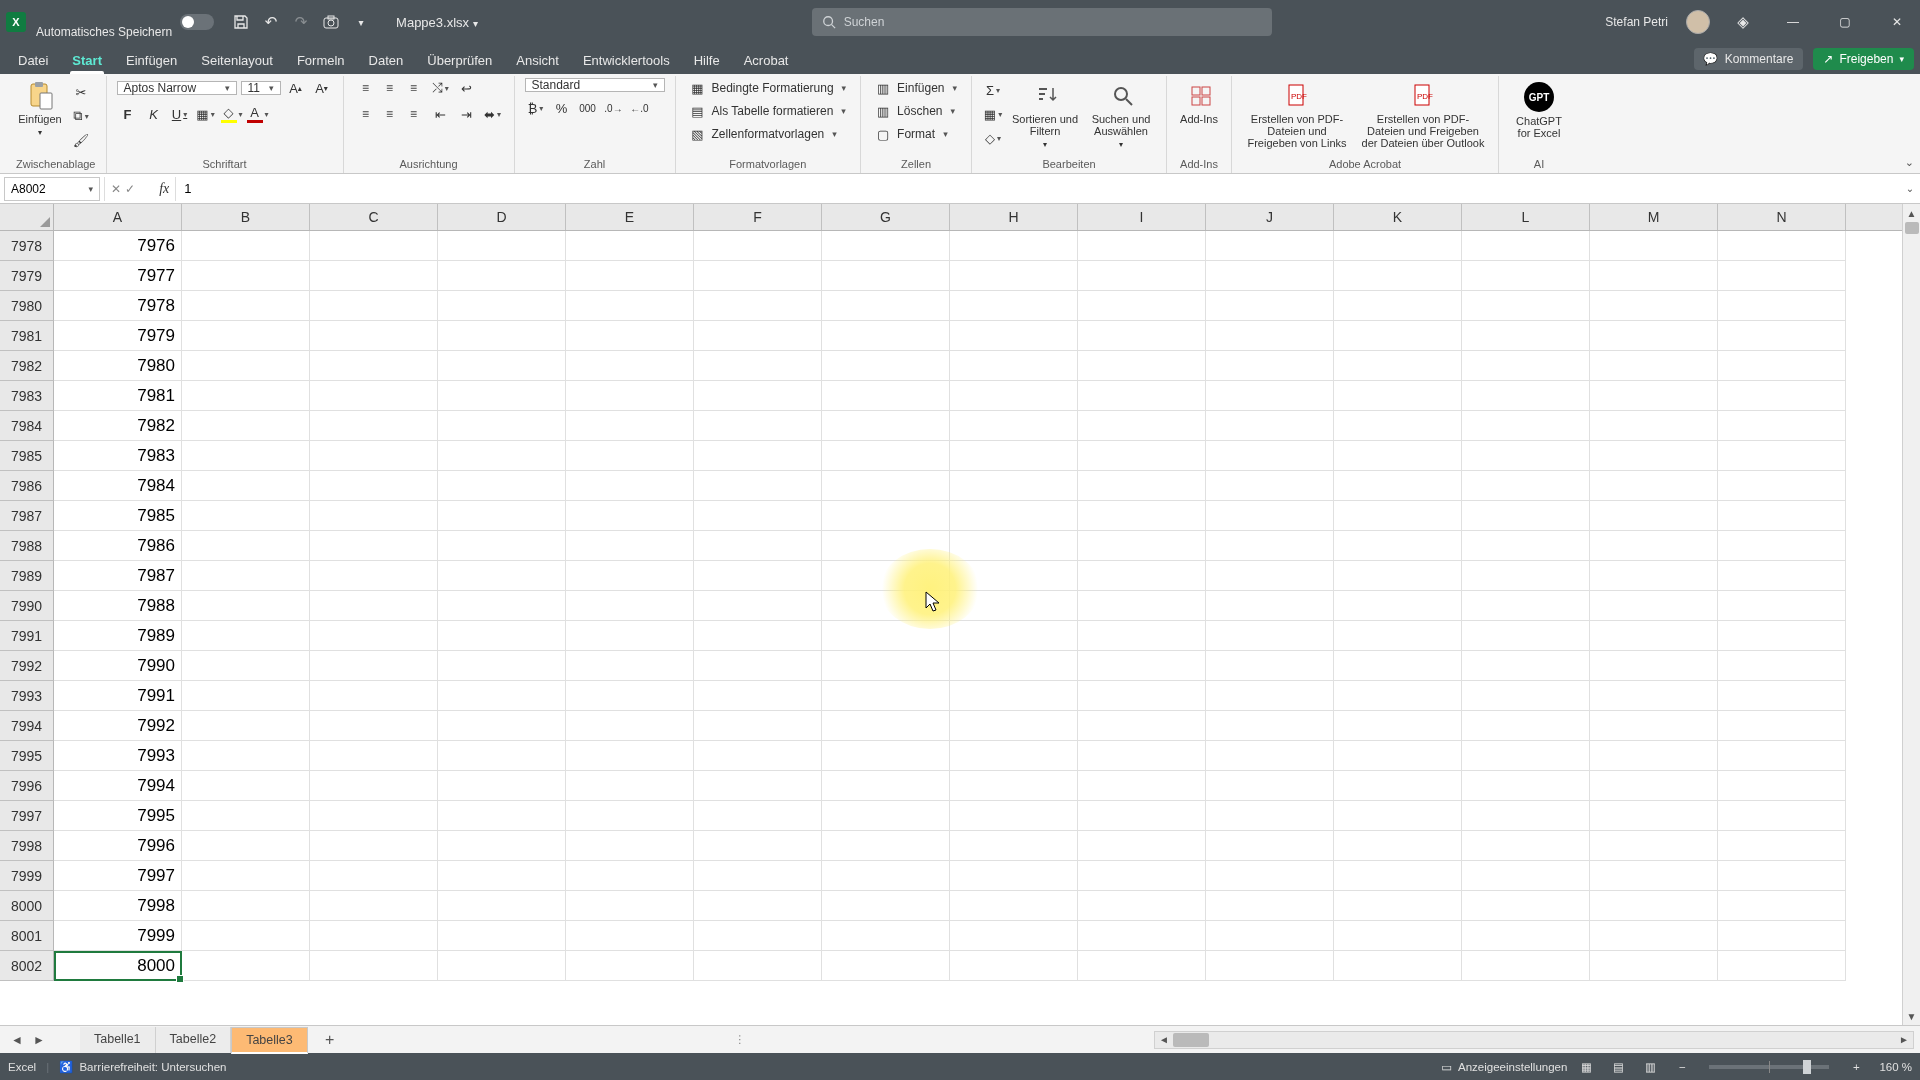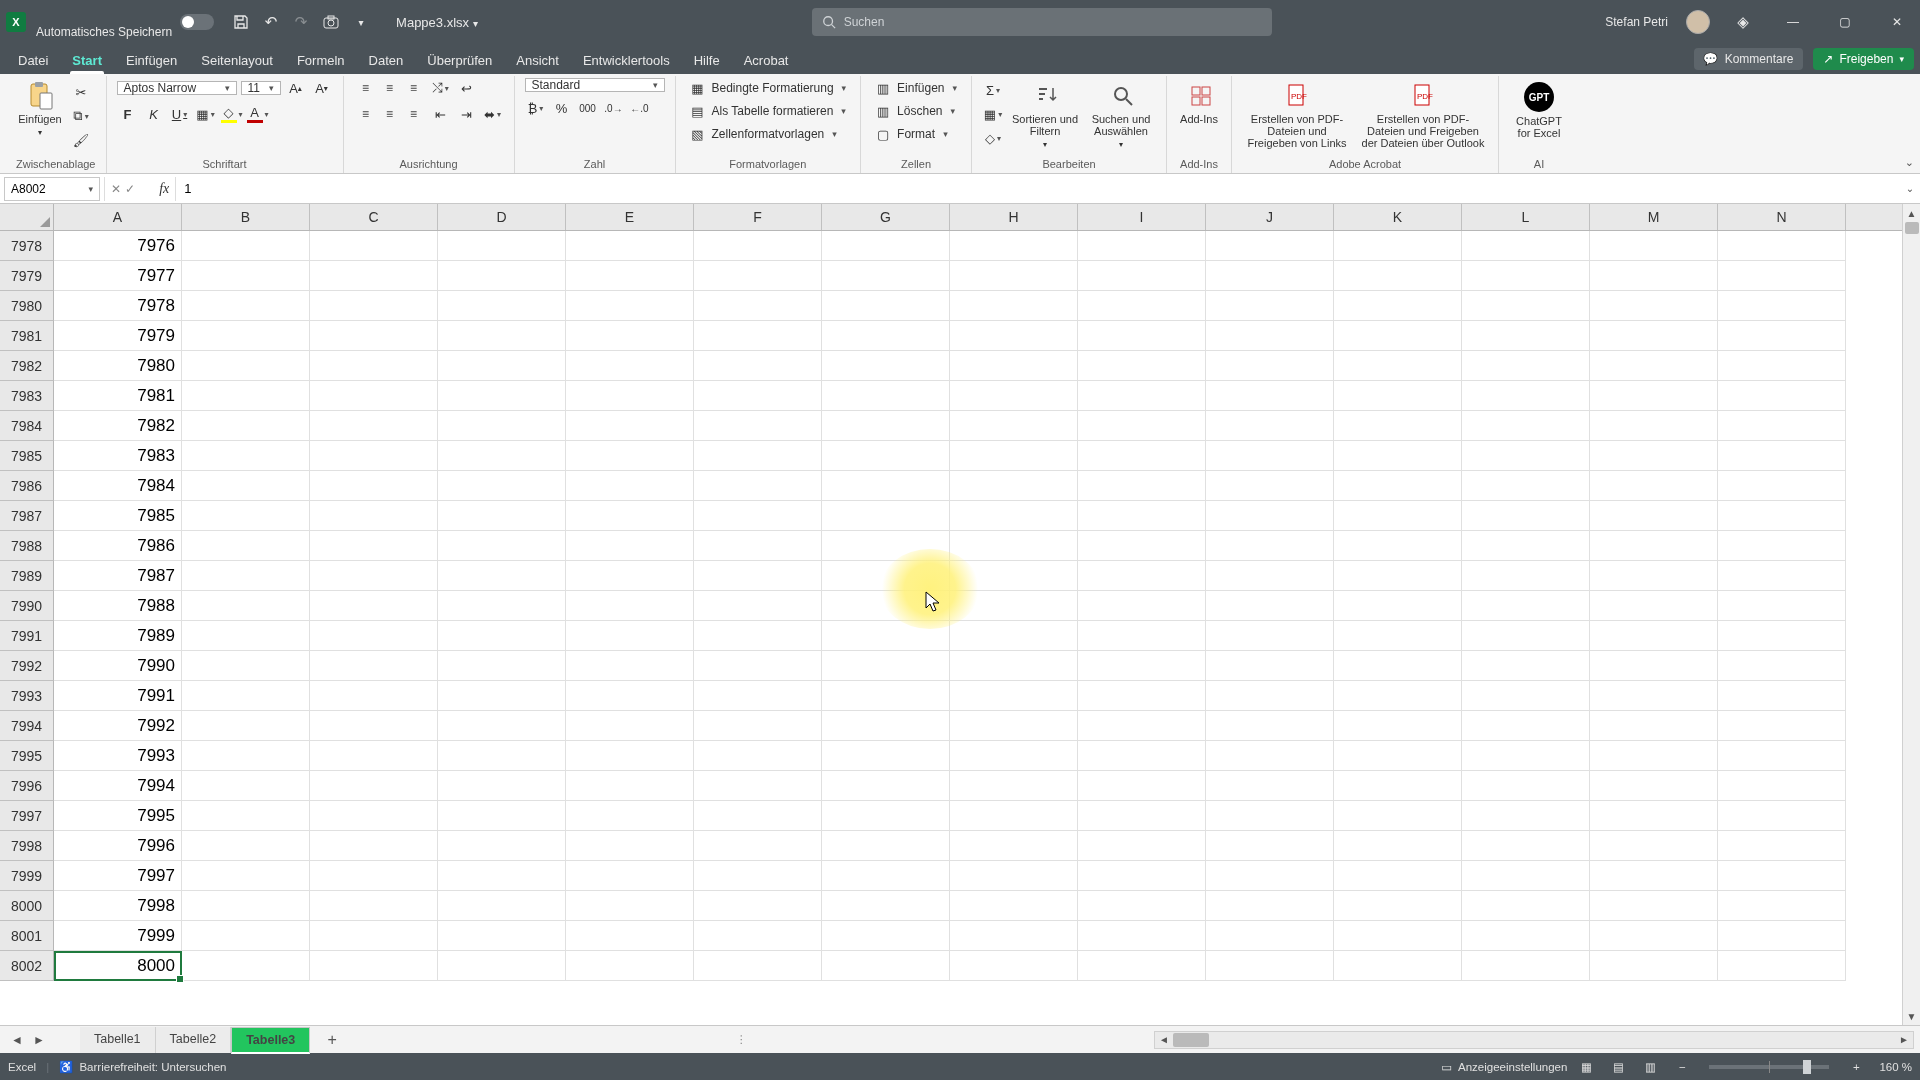--- a/index.html
+++ b/index.html
@@ -89,21 +89,21 @@
 
 
 .hl-spot { position: absolute; width: 100px; height: 80px; border-radius: 50%; background: radial-gradient(circle, rgba(255,241,120,.95) 0%, rgba(255,241,120,.85) 40%, rgba(255,241,120,0) 75%); pointer-events: none; }
 .cursor-img { position: absolute; font-size: 22px; color: #000; transform: translate(-2px,-2px); }
 .cursor-img svg { width: 20px; height: 24px; }
 
 
 .sheet-bar { height: 28px; background: #f3f3f3; border-top: 1px solid #c8c8c8; display: flex; align-items: center; padding: 0 6px; position: relative; }
 .sheet-nav-btn { width: 22px; height: 20px; display: flex; align-items: center; justify-content: center; cursor: pointer; color: #555; }
 .sheet-tab { padding: 5px 14px; font-size: 12.5px; cursor: pointer; color: #444; border-right: 1px solid #d0d0d0; background: #ececec; position: relative; }
-.sheet-tab.active { background: #22c55e; border-top: 1px solid #c8c8c8; border-left: 1px solid #c8c8c8; border-right: 1px solid #c8c8c8; border-bottom: 2px solid #fff; margin-bottom: -1px; font-weight: 700; }
+.sheet-tab.active { background: #fdba74; border-top: 1px solid #c8c8c8; border-left: 1px solid #c8c8c8; border-right: 1px solid #c8c8c8; border-bottom: 2px solid #fff; margin-bottom: -1px; font-weight: 400; }
 .sheet-add { width: 24px; text-align: center; font-size: 16px; color: #555; cursor: pointer; margin-left: 10px; }
 .sheet-hscroll { margin-left: auto; display: flex; align-items: center; width: 760px; height: 18px; background: #eaeaea; border: 1px solid #d0d0d0; }
 .sheet-hscroll .arrow { width: 18px; text-align: center; font-size: 10px; color: #555; cursor: pointer; }
 .sheet-hscroll .track { flex: 1; position: relative; height: 100%; }
 .sheet-hscroll .thumb { position: absolute; left: 0; width: 36px; top: 1px; bottom: 1px; background: #bababa; border-radius: 2px; }
 .sheet-drag-dots { color: #888; margin-right: 14px; letter-spacing: 2px; font-size: 11px; }
 
 
 .status-bar { height: 27px; background: #4a5258; color: #e0e0e0; display: flex; align-items: center; padding: 0 8px; font-size: 11.5px; }
 .status-bar .sep { margin: 0 10px; color: #6b7278; }

